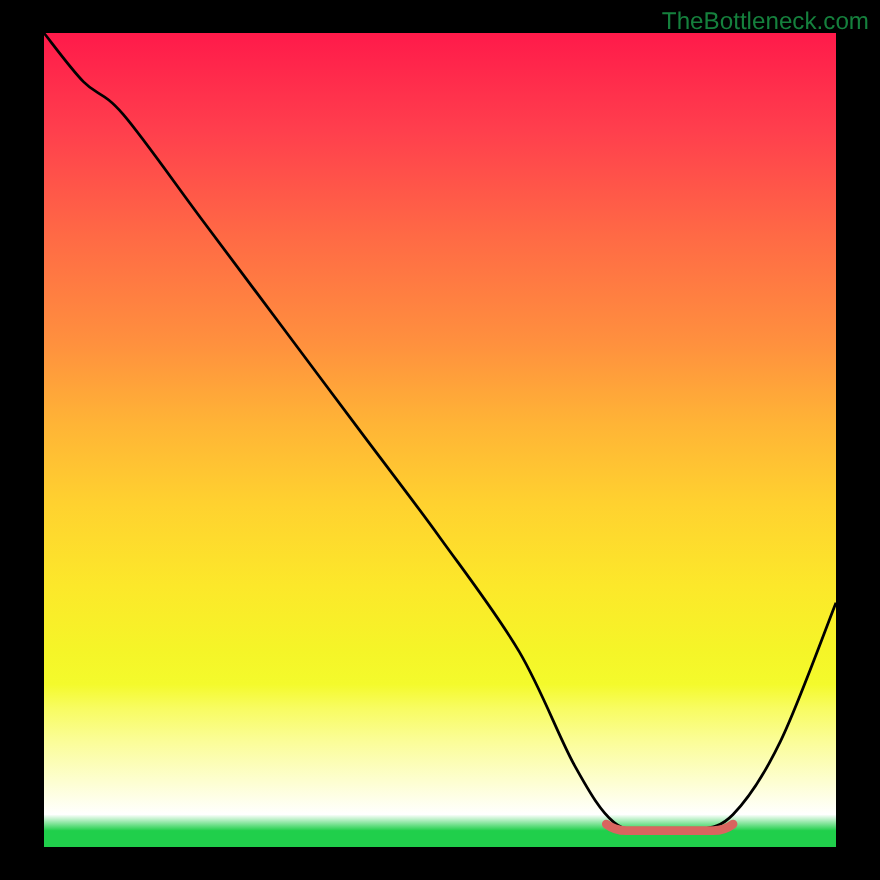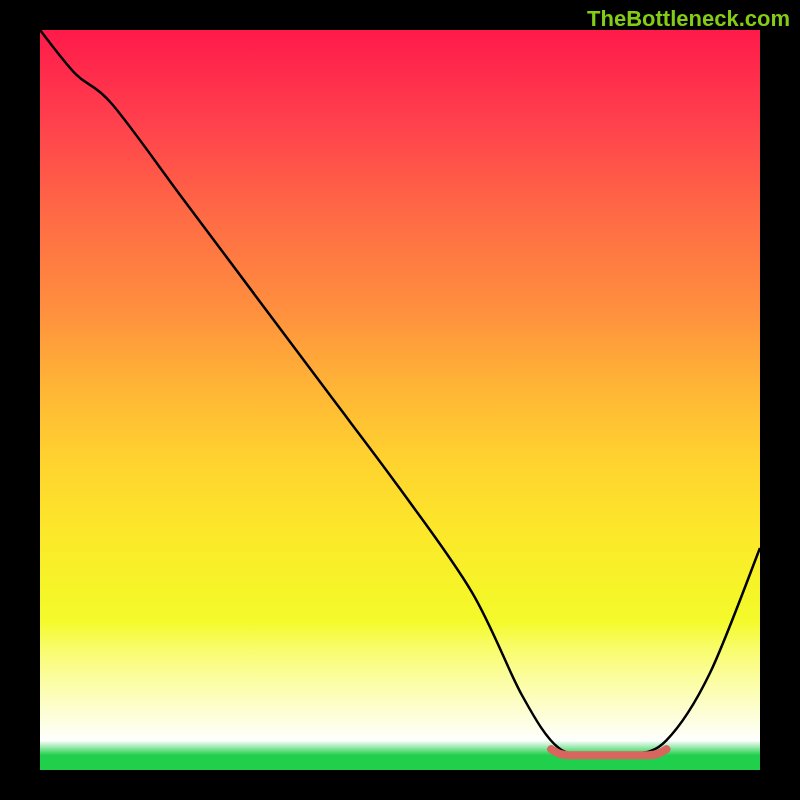--- a/index.html
+++ b/index.html
@@ -10,22 +10,22 @@
     background: #000;
     position: relative;
     overflow: hidden;
   }
   .watermark {
     position: absolute;
     top: 6px;
     right: 10px;
     font-family: Arial, Helvetica, sans-serif;
     font-size: 22px;
-    font-weight: bold;
-    color: #84cc16;
+    font-weight: normal;
+    color: #15803d;
     z-index: 10;
   }
   .plot-area {
     position: absolute;
     left: 40px;
     top: 30px;
     width: 720px;
     height: 740px;
     background: linear-gradient(to bottom,
       #ff1a4a 0%,

